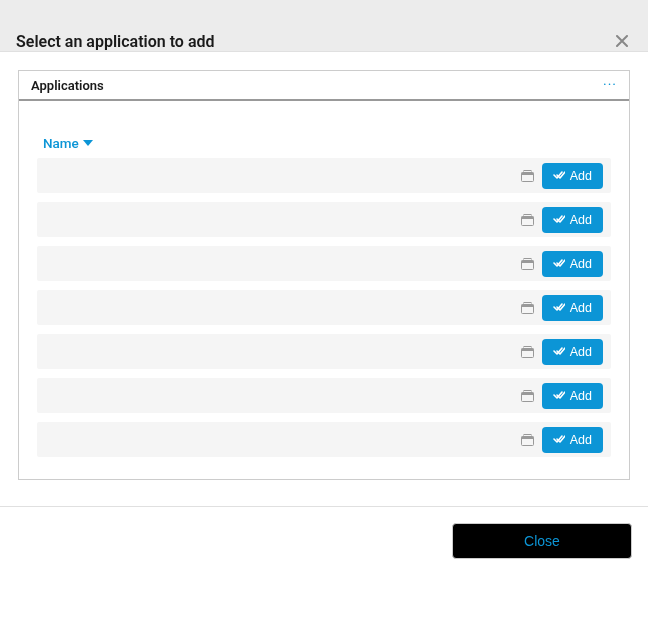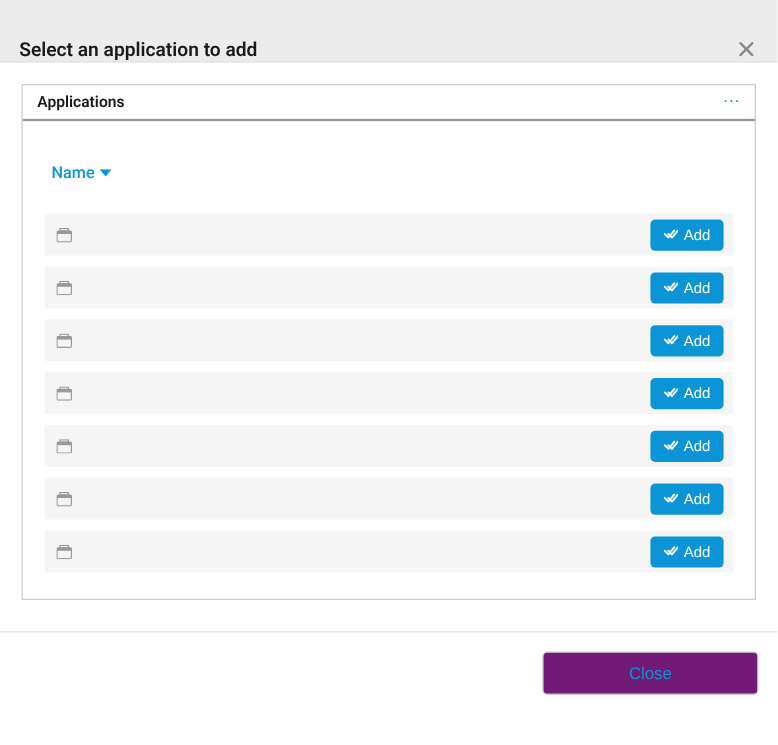--- a/index.html
+++ b/index.html
@@ -69,21 +69,21 @@
     font-size: 14px;
     border: 1px solid #ccc;
     border-radius: 4px;
     color: #333;
   }
   .search-input::placeholder {
     color: #aaa;
   }
   .col-header {
     margin-top: 14px;
-    margin-bottom: 26px;
+    margin-bottom: 6px;
     padding-left: 6px;
   }
   .col-header-label {
     color: #0c95d6;
     font-size: 13.5px;
     font-weight: 500;
     cursor: pointer;
     display: inline-flex;
     align-items: center;
     gap: 4px;
@@ -91,21 +91,21 @@
   .sort-caret {
     display: inline-block;
   }
   .sort-caret svg { display: block; }
   .rows { display: flex; flex-direction: column; gap: 9px; }
   .row {
     background: #f5f5f5;
     border-radius: 2px;
     display: flex;
     align-items: center;
-    justify-content: space-between;
+    justify-content: flex-end;
     padding: 5px 8px 5px 10px;
     height: 35px;
   }
   .row-left {
     display: flex;
     align-items: center;
     gap: 8px;
   }
   .app-icon {
     color: #888;
@@ -131,21 +131,21 @@
   }
   .add-btn svg { display: block; }
   .footer {
     border-top: 1px solid #e0e0e0;
     margin-top: 26px;
     padding: 16px 16px 0 16px;
     display: flex;
     justify-content: flex-end;
   }
   .close-btn {
-    background: #701a75;
+    background: #000000;
     color: #0c95d6;
     border: 1px solid #ccc;
     border-radius: 4px;
     padding: 9px 0;
     width: 180px;
     font-size: 14px;
     cursor: pointer;
     text-align: center;
   }
 </style>

